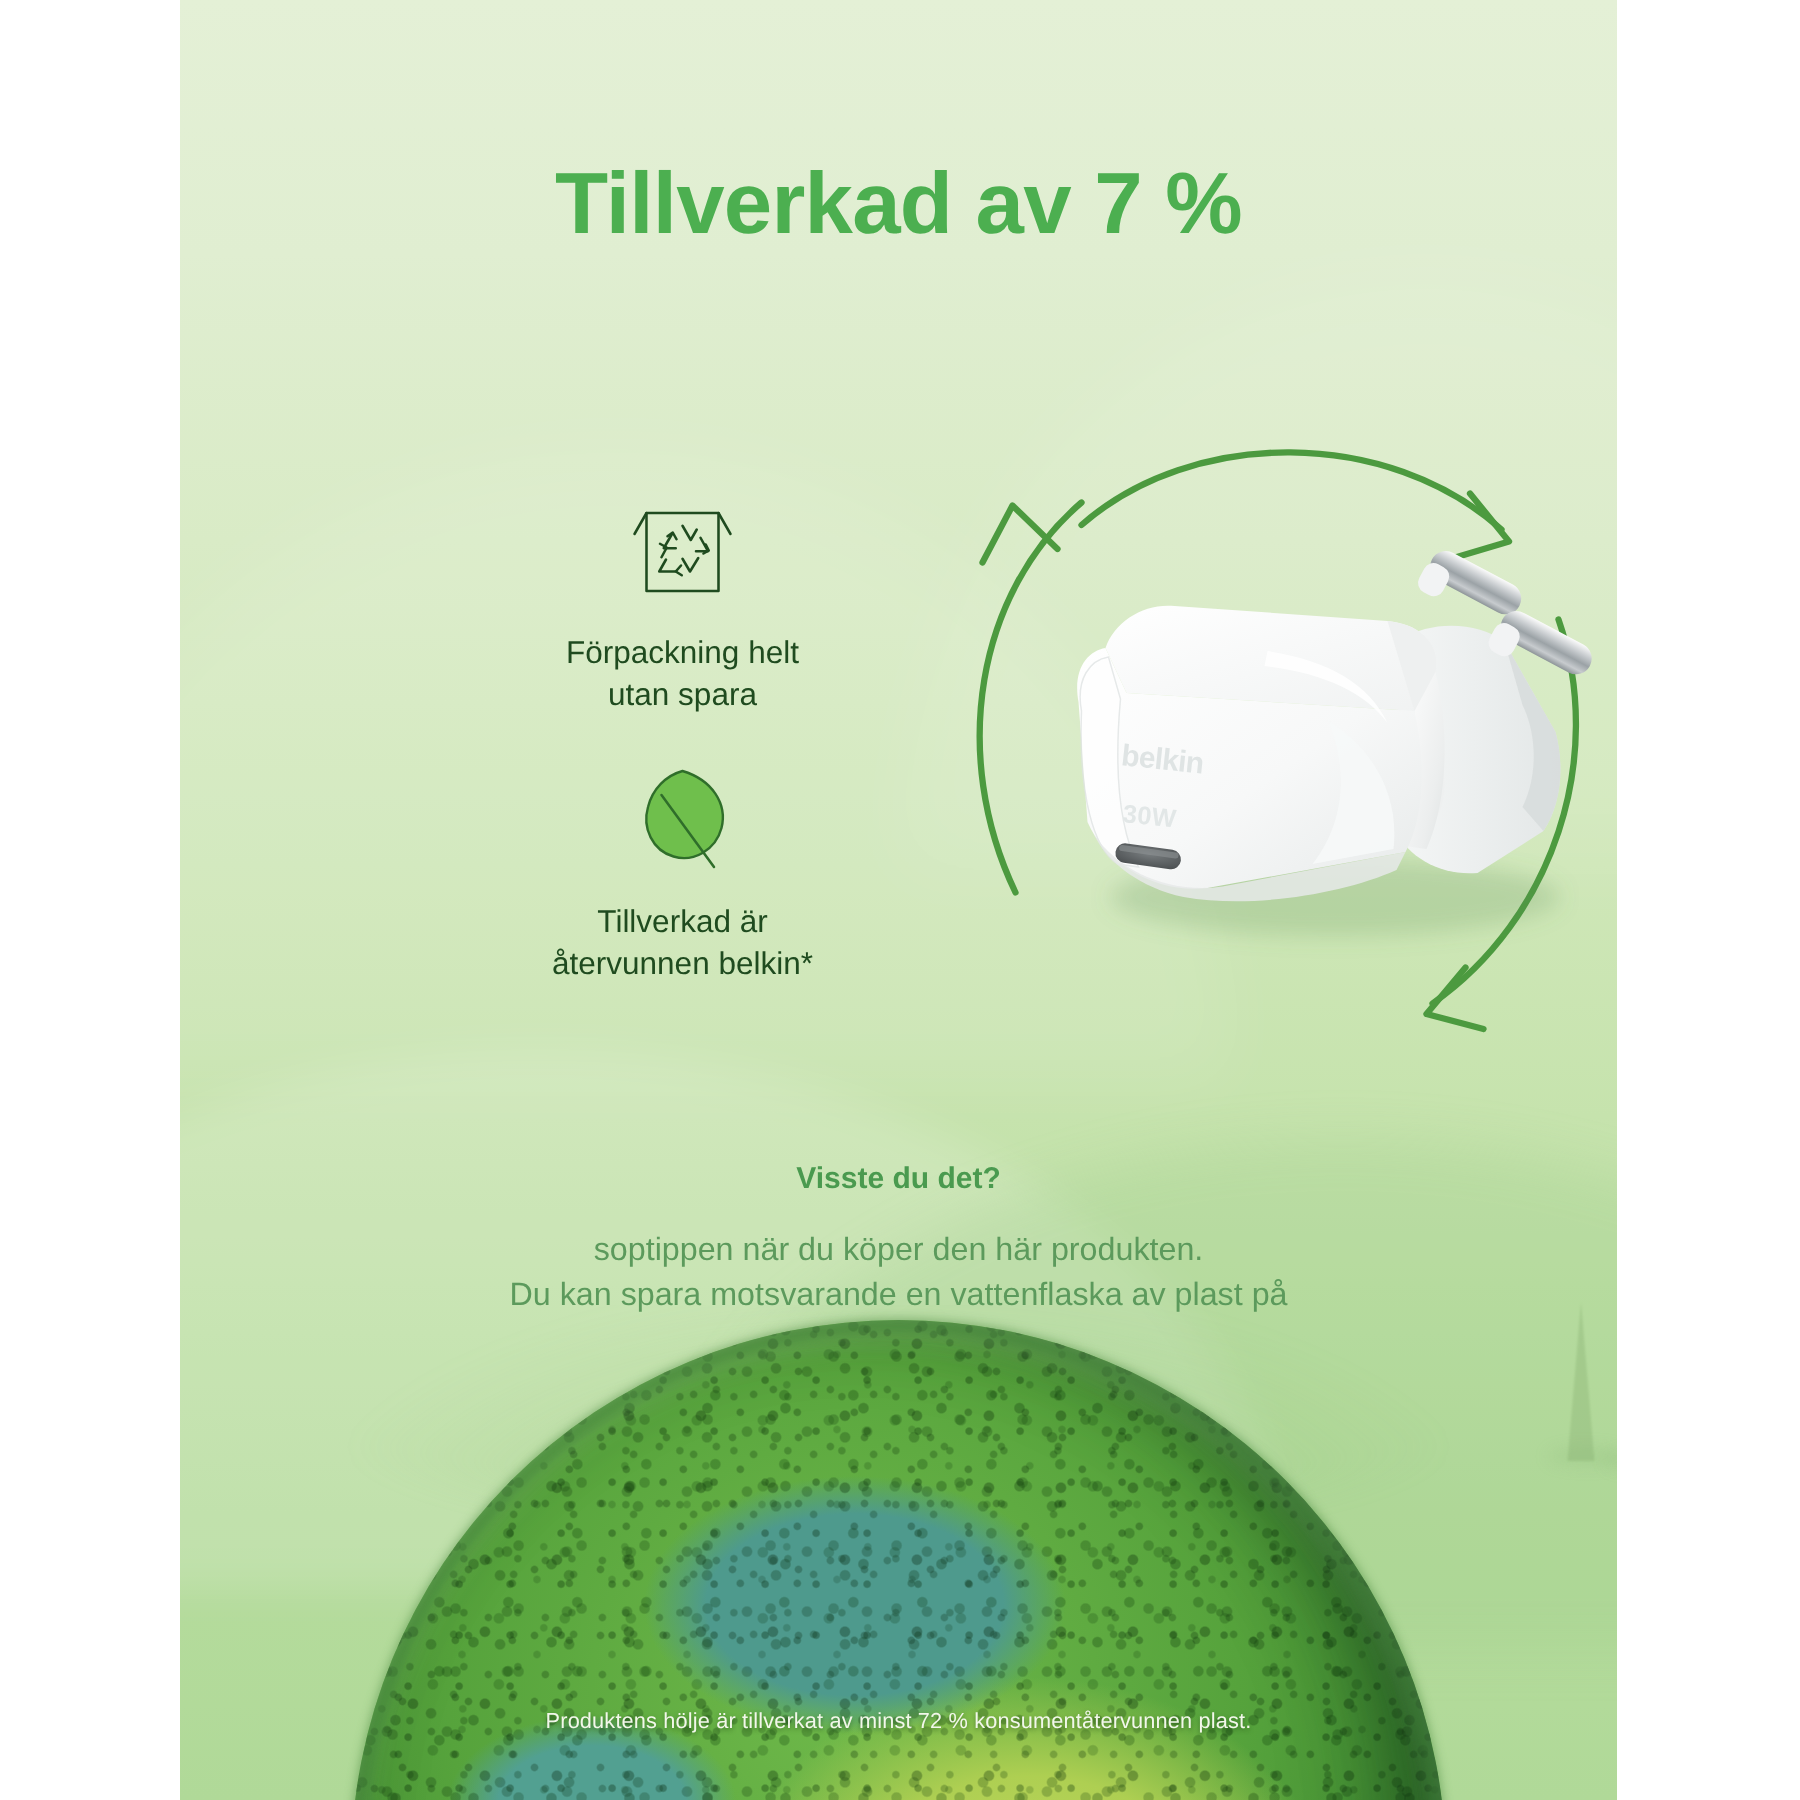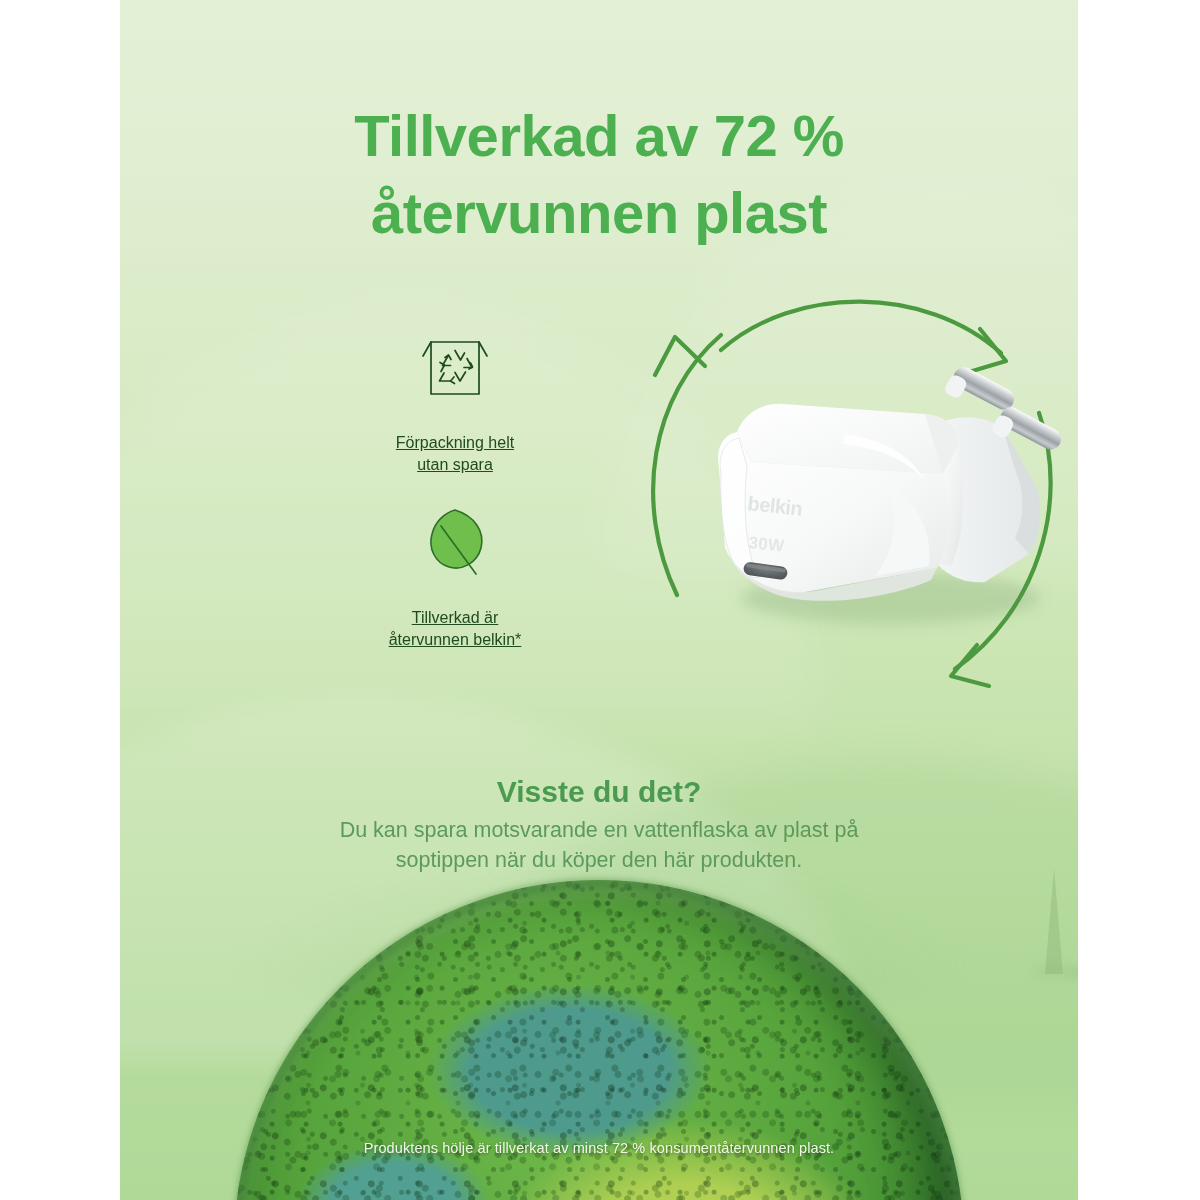--- a/index.html
+++ b/index.html
@@ -87,25 +87,24 @@
     left:185px; top:330px;
     width:300px;
     text-align:center;
   }
   .feature { margin-bottom:30px; }
   .feature-icon {
     height:78px;
     display:flex; align-items:center; justify-content:center;
   }
   .feature-label {
-    margin-top:24px;
+    margin-top:14px;
     color:#1f4b1f;
-    font-size:16px;
+    font-size:21px;
     line-height:1.35;
-    text-decoration:underline;
   }
 
   
   .cycle-wrap {
     position:absolute;
     left:505px; top:265px;
     width:450px; height:450px;
   }
   .charger {
     position:absolute;
@@ -115,23 +114,23 @@
 
   
   .dyk {
     position:absolute;
     left:79px; top:775px;
     width:800px;
     text-align:center;
   }
   .dyk-title {
     color:#4a9a4f;
-    font-size:30px;
+    font-size:20px;
     font-weight:bold;
-    margin-bottom:7px;
+    margin-bottom:21px;
   }
   .dyk-body {
     color:#5c9a5c;
     font-size:21.5px;
     line-height:1.38;
   }
 
   
   .globe-wrap {
     position:absolute;
@@ -225,22 +224,21 @@
   <div class="hill hill-d"></div>
   <div class="hill hill-a"></div>
   <div class="hill hill-b"></div>
 
   <div class="tree-shadow" style="left:912px; top:965px; width:52px; height:12px;"></div>
   <div class="tree-shadow" style="left:950px; top:968px; width:50px; height:12px;"></div>
 
   <div class="tree tree-1"></div>
 
   <div class="heading">
-    <div>Tillverkad av 72 %</div>
-    <div>återvunnen plast</div>
+    <div>Tillverkad av 7 %</div>
   </div>
 
   <div class="features">
 
     <div class="feature">
       <div class="feature-icon">
         <svg width="80" height="66" viewBox="0 0 80 66">
           <g fill="none" stroke="#1f4b1f" stroke-width="1.7" stroke-linecap="round" stroke-linejoin="round">
             <rect x="16" y="6" width="48" height="52"></rect>
             <path d="M16 6 L8 20"></path>
@@ -395,22 +393,22 @@
       </g>
 
       <path d="M44 186 C 62 212, 96 226, 130 221 L 252 198 L 246 210
                C 210 226, 150 236, 104 228 C 76 222, 54 206, 44 186 Z" fill="#e6e9e9" opacity="0.85"></path>
     </svg>
   </div>
 
   <div class="dyk">
     <div class="dyk-title">Visste du det?</div>
     <div class="dyk-body">
+      <div>soptippen när du köper den här produkten.</div>
       <div>Du kan spara motsvarande en vattenflaska av plast på</div>
-      <div>soptippen när du köper den här produkten.</div>
     </div>
   </div>
 
   <div class="globe-wrap">
     <div class="globe-glow"></div>
     <div class="globe">
       <div class="globe-texture"></div>
       <div class="globe-rim"></div>
     </div>
     <div class="globe-edge-fuzz" style="left:50%; top:10px; transform:translateX(-50%); width:730px; height:730px;"></div>

